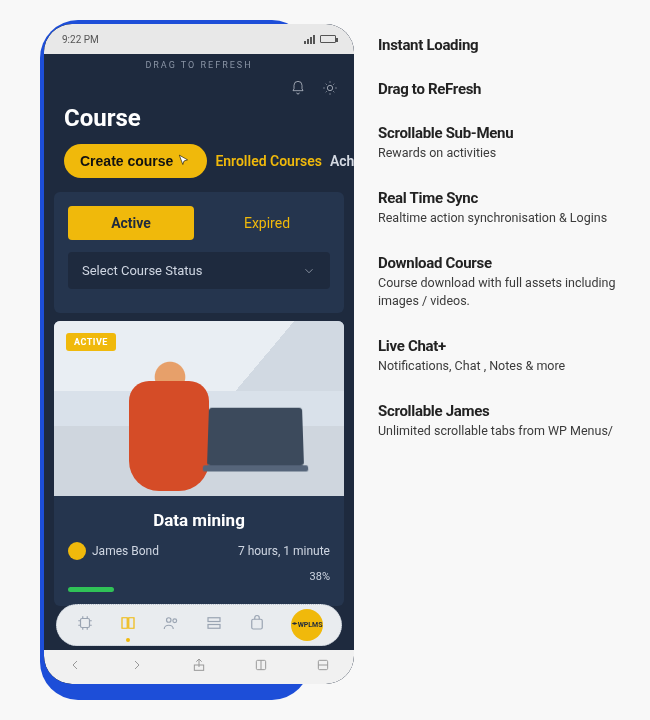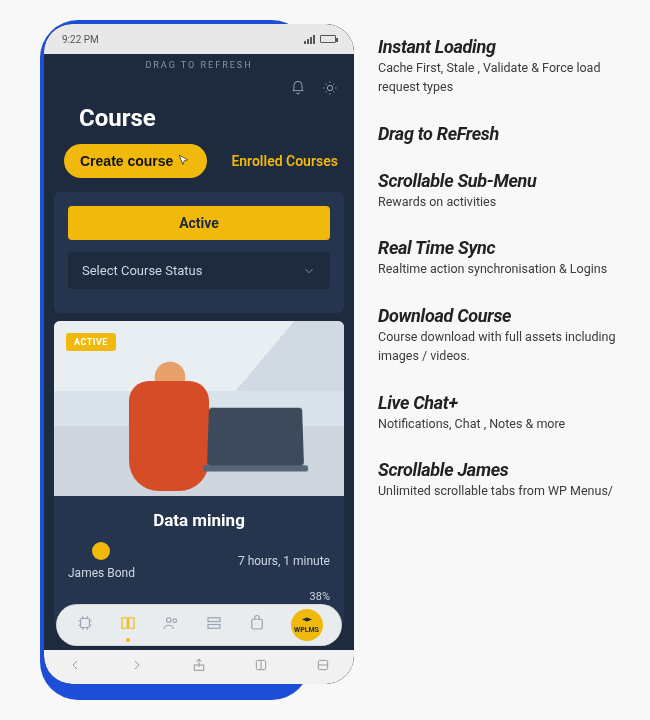--- a/index.html
+++ b/index.html
@@ -76,26 +76,25 @@
     gap: 16px;
   }
   .topicon { color: #d4d9e2; }
   .topicon svg { width: 16px; height: 16px; stroke: currentColor; fill: none; }
 
   .page-title {
     color: #fff;
     font-size: 24px;
     font-weight: 700;
     padding: 0 20px 12px;
-    margin-left: 15px;
   }
   .pill-row {
     display: flex;
     align-items: center;
-    gap: 24px;
+    gap: 8px;
     padding: 0 20px 14px;
     overflow: hidden;
     white-space: nowrap;
   }
   .pill-btn {
     background: #f0b90b;
     color: #111;
     font-weight: 700;
     border: none;
     border-radius: 22px;
@@ -200,21 +199,21 @@
     content:""; position:absolute; left:-4px; right:-4px; bottom:-6px; height:6px;
     background:#56657a; border-radius:2px;
   }
 
   .card-body { padding: 14px; text-align: center; }
   .card-title { color:#fff; font-size:17px; font-weight:700; margin-bottom:12px;}
   .card-row {
     display:flex; justify-content:space-between; align-items:center;
     font-size:12px; color:#cfd6e2;
   }
-  .author { display:flex; align-items:center; gap:6px;flex-direction:column;}
+  .author { display:flex; align-items:center; gap:6px;}
   .avatar {
     width:18px; height:18px; border-radius:50%;
     background:#f0b90b;
   }
   .progress-row {
     display:flex; justify-content:flex-end; font-size:11px; color:#cfd6e2;
     margin-top:10px;
   }
   .green-bar {
     margin-top:4px; height:5px; width:46px; background:#30c257; border-radius:3px;
@@ -235,40 +234,40 @@
   .nav-item { color:#9aa4b2; position:relative;}
   .nav-item.active { color:#f0b90b; }
   .nav-item svg { width:18px; height:18px; stroke: currentColor; fill:none; stroke-width:1.6;}
   .nav-dot {
     position:absolute; bottom:-6px; left:50%; transform:translateX(-50%);
     width:4px; height:4px; border-radius:50%; background:#f0b90b;
   }
   .logo-badge {
     width:32px; height:32px; border-radius:50%; background:#f0b90b;
     display:flex; align-items:center; justify-content:center;
-    font-size:7px; font-weight:700; color:#1e2a3e; flex-direction:column;
+    font-size:7px; font-weight:700; color:#1e2a3e; flex-direction:row;
     line-height:1;
   }
 
   .browser-bar {
     position:absolute; left:0; right:0; bottom:0; height:34px;
     background:#f1f1f1; border-bottom-left-radius:28px; border-bottom-right-radius:28px;
     display:flex; align-items:center; justify-content:space-around;
     color:#999;
   }
   .browser-bar svg{width:16px;height:16px;stroke:currentColor;fill:none;stroke-width:1.5;}
 
   
   .features {
     flex: 1;
     padding: 36px 20px 0 28px;
     color: #222;
   }
   .feat { margin-bottom: 26px; }
-  .feat h3 { font-size: 18px; font-weight: 700; margin-bottom: 2px; letter-spacing:-.3px;font-style:italic;}
+  .feat h3 { font-size: 15px; font-weight: 700; margin-bottom: 2px; letter-spacing:-.3px;}
   .feat p { font-size: 12.5px; color: #3b3b3b; line-height:1.5;}
 </style>
 </head>
 <body>
 
 <div class="phone-col">
   <div class="phone">
     <div class="screen">
 
       <div class="statusbar">
@@ -310,20 +309,21 @@
               <path d="M4 2l6 16 2-6 6-2z" fill="#fff" stroke="#000" stroke-width="1"></path>
             </svg>
         </button>
         <span class="tab-link">Enrolled Courses</span>
         <span class="tab-link cut">Achieve</span>
       </div>
 
       <div class="content">
         <div class="seg-row">
           <div class="seg-active">Active</div>
+          <div class="seg-inactive">Expired</div>
         </div>
         <div class="control">
           <span>Select Course Status</span>
           <svg viewBox="0 0 24 24">
               <path d="M6 9l6 6 6-6"></path>
             </svg>
         </div>
       </div>
 
       <div class="card">
@@ -411,21 +411,20 @@
             </svg></span>
       </div>
 
     </div>
   </div>
 </div>
 
 <div class="features">
   <div class="feat">
     <h3>Instant Loading</h3>
-    <p>Cache First, Stale , Validate &amp; Force load request types</p>
   </div>
   <div class="feat">
     <h3>Drag to ReFresh</h3>
   </div>
   <div class="feat">
     <h3>Scrollable Sub-Menu</h3>
     <p>Rewards on activities</p>
   </div>
   <div class="feat">
     <h3>Real Time Sync</h3>

